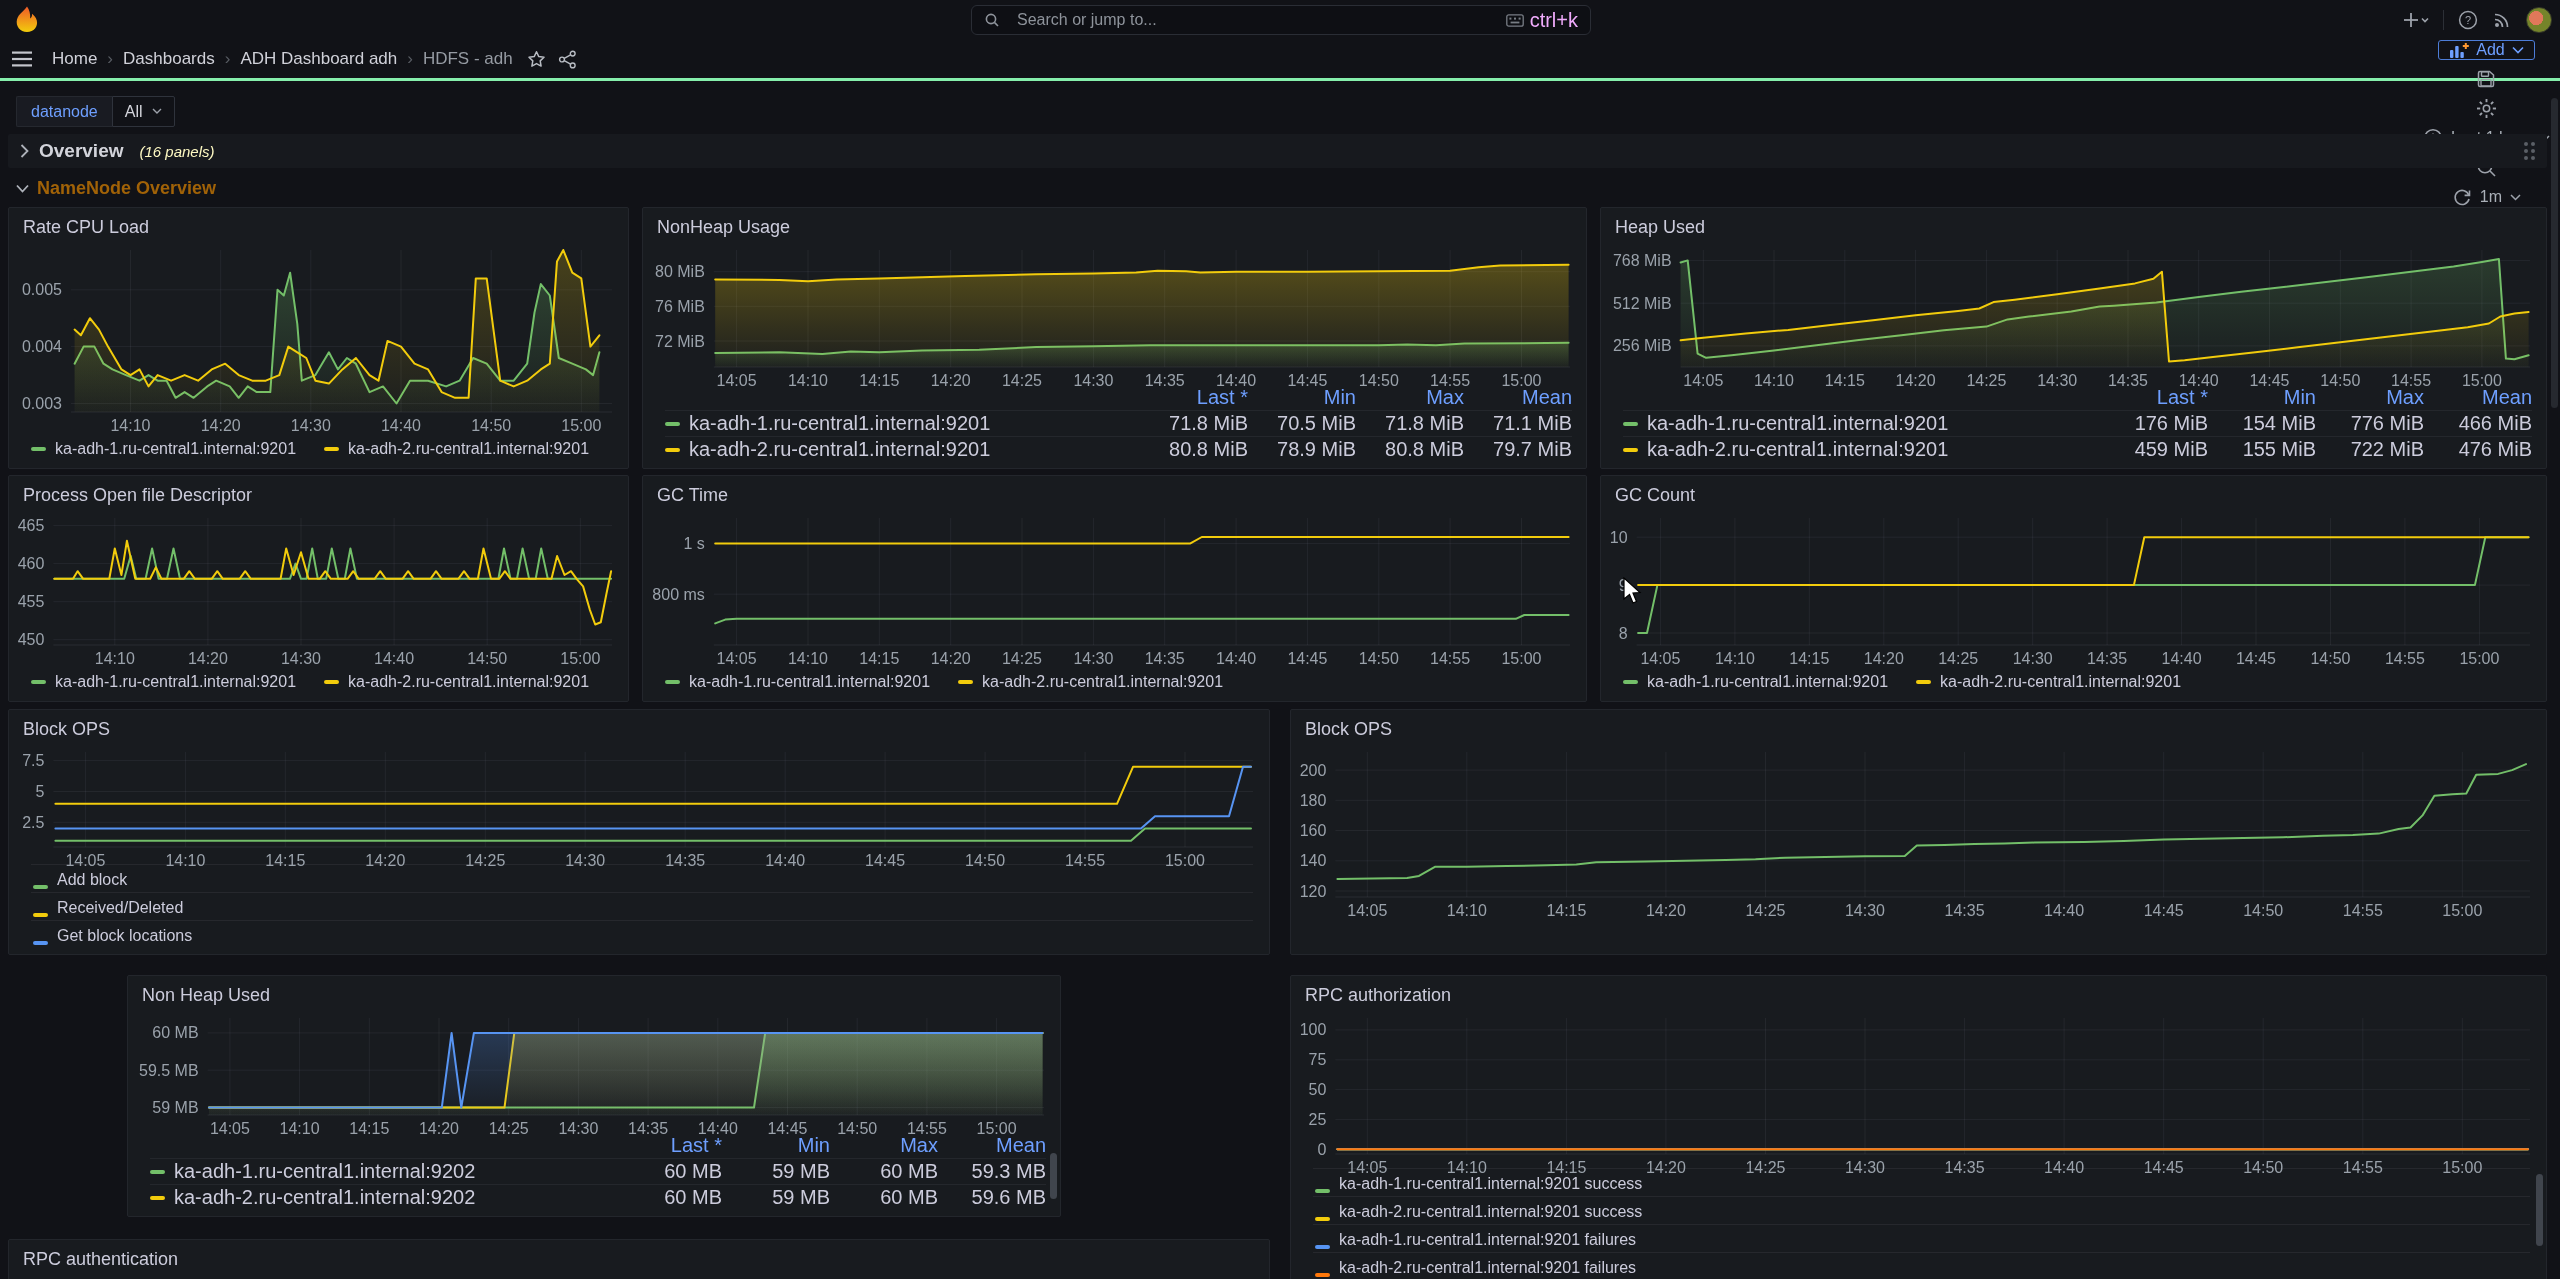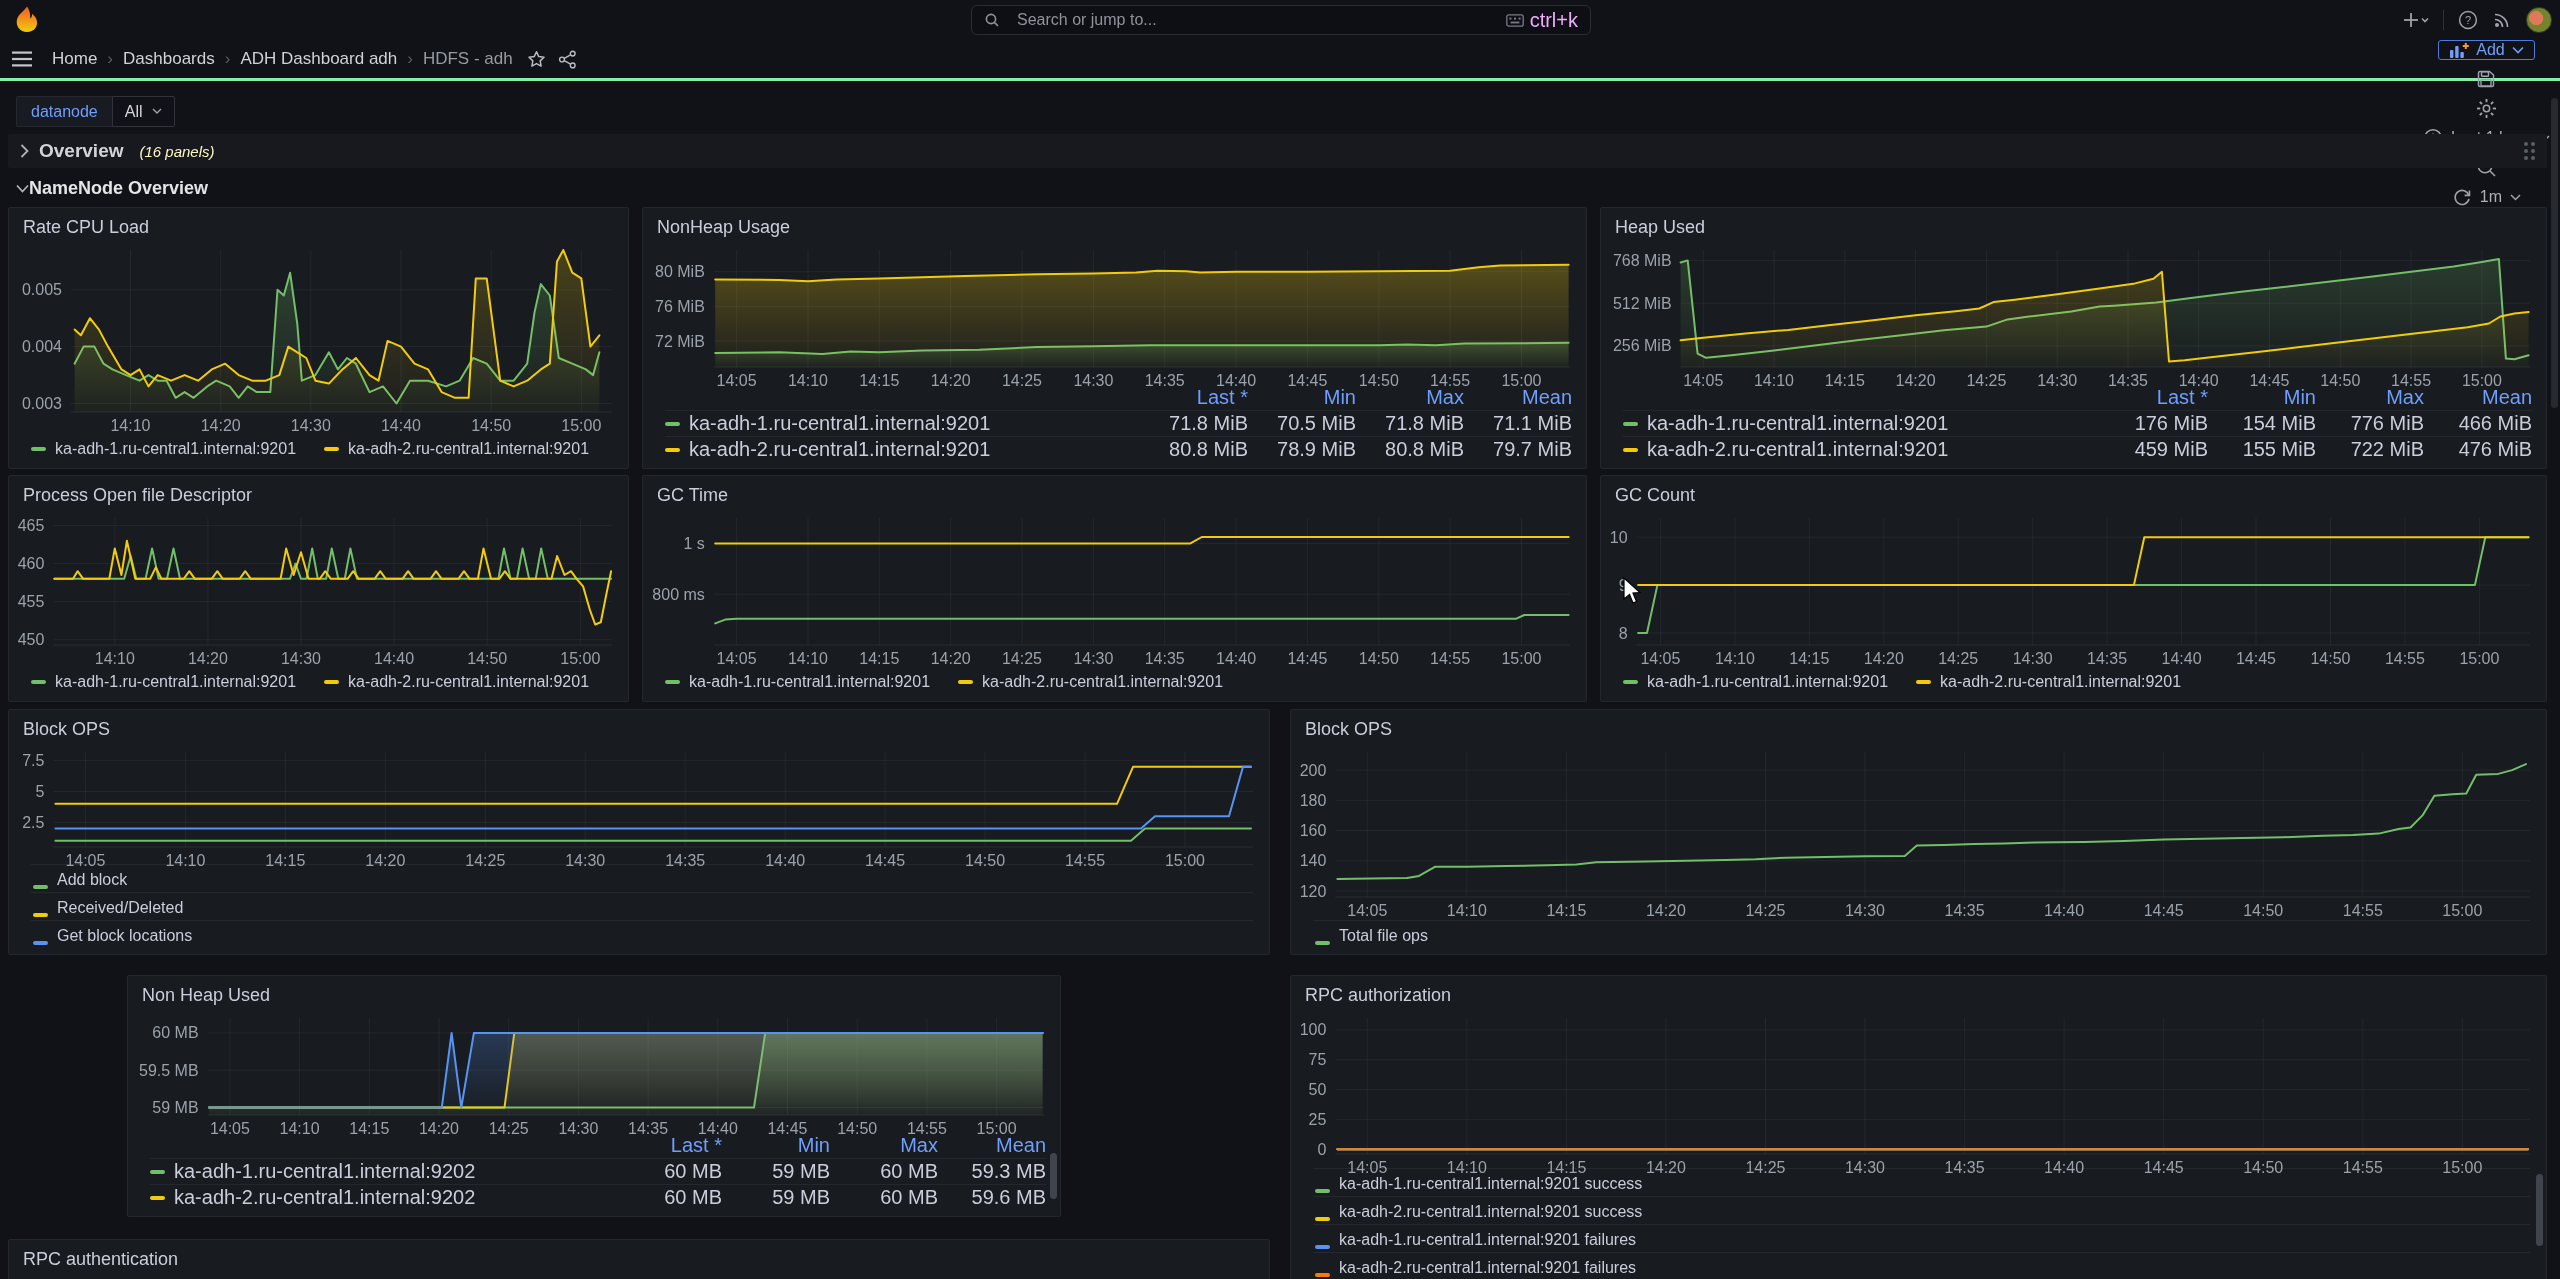--- a/index.html
+++ b/index.html
@@ -32,21 +32,21 @@
   
   .varbar { position:absolute; left:16px; top:96px; height:31px; display:flex; }
   .var-label { background:#191b22; border:1px solid #25282f; border-right:none; border-radius:2px 0 0 2px; color:#6e9fff; font-size:16px; display:flex; align-items:center; padding:0 14px; }
   .var-value { background:#111217; border:1px solid #2f333c; border-radius:0 2px 2px 0; color:#d4d5dc; font-size:16px; display:flex; align-items:center; gap:9px; padding:0 12px; cursor:pointer; }
 
   .section-row { position:absolute; left:8px; width:2539px; display:flex; align-items:center; }
   .row-overview { top:134px; height:34px; background:#17191e; border-radius:2px; padding:0 12px; }
   .row-overview .sec-title { font-size:19px; font-weight:700; color:#d3d4db; margin-left:10px; }
   .row-overview .sec-count { font-size:15px; font-style:italic; color:#fef9c3; margin-left:16px; }
   .row-namenode { top:173px; height:30px; padding:0 8px; }
-  .row-namenode .sec-title { font-size:18px; font-weight:700; color:#e5e5e5; margin-left:0; }
+  .row-namenode .sec-title { font-size:18px; font-weight:700; color:#a16207; margin-left:8px; }
   .drag-dots { margin-left:auto; display:grid; grid-template-columns:repeat(2,4px); grid-gap:3px; }
   .drag-dots i { width:4px; height:4px; border-radius:50%; background:#5a5f66; }
 
   
   .panel { position:absolute; background:#181b1f; border:1px solid #23262c; border-radius:2px; display:flex; flex-direction:column; overflow:hidden; }
   .panel-title { padding:7px 14px 1px; font-size:18px; font-weight:500; color:#ccccdc; line-height:24px; cursor:pointer; flex:none; }
   .chart { flex:1 1 auto; position:relative; min-height:0; }
   .chart svg { position:absolute; left:0; top:0; }
   .tick { fill:#9aa2ab; font-size:16px; font-family:"Liberation Sans",sans-serif; }
 
@@ -707,26 +707,20 @@
         <text x="35.400000000000006" y="124.3" text-anchor="end" class="tick">140</text>
         <line x1="44.400000000000006" x2="1239" y1="88.5" y2="88.5" stroke="rgba(204,204,220,0.07)"></line>
         <text x="35.400000000000006" y="94.0" text-anchor="end" class="tick">160</text>
         <line x1="44.400000000000006" x2="1239" y1="58.3" y2="58.3" stroke="rgba(204,204,220,0.07)"></line>
         <text x="35.400000000000006" y="63.8" text-anchor="end" class="tick">180</text>
         <line x1="44.400000000000006" x2="1239" y1="28.1" y2="28.1" stroke="rgba(204,204,220,0.07)"></line>
         <text x="35.400000000000006" y="33.6" text-anchor="end" class="tick">200</text>
         <line x1="44.400000000000006" x2="1239" y1="155" y2="155" stroke="rgba(204,204,220,0.10)"></line>
         <path d="M46.4 136.9 L116.1 136.1 L128.0 133.9 L143.9 124.8 L175.8 124.8 L215.6 124.0 L255.4 123.3 L285.3 122.5 L305.2 120.3 L355.0 119.5 L394.8 118.8 L434.6 118.0 L464.5 117.2 L494.4 115.7 L534.2 115.0 L574.0 114.2 L613.8 113.9 L625.8 103.6 L653.6 102.9 L683.5 102.1 L713.4 101.4 L743.2 100.6 L793.0 99.9 L832.8 99.1 L872.7 97.6 L912.5 96.8 L952.3 96.1 L992.1 95.3 L1031.9 93.8 L1061.8 93.1 L1087.7 91.6 L1107.6 87.0 L1119.5 85.5 L1131.5 73.4 L1143.4 53.8 L1161.4 52.3 L1175.3 51.5 L1185.2 32.7 L1207.1 31.9 L1221.1 28.1 L1235.0 22.1" fill="none" stroke="#73bf69" stroke-width="2" stroke-linejoin="round" stroke-linecap="round"></path>
       </svg>
-    </div>
-  <div class="legend-rows">
-      <div class="li">
-        <span class="dash" style="background: rgb(115, 191, 105);"></span>
-        <span>Total file ops</span>
-      </div>
     </div>
 </div>
 
 <div class="panel" style="left:127px;top:975px;width:934px;height:242px">
   <div class="panel-title">Non Heap Used</div>
   <div class="chart">
       <svg width="932" height="133">
         <line x1="101.9" x2="101.9" y1="10" y2="107" stroke="rgba(204,204,220,0.07)"></line>
         <text x="101.9" y="126" text-anchor="middle" class="tick">14:05</text>
         <line x1="171.6" x2="171.6" y1="10" y2="107" stroke="rgba(204,204,220,0.07)"></line>

